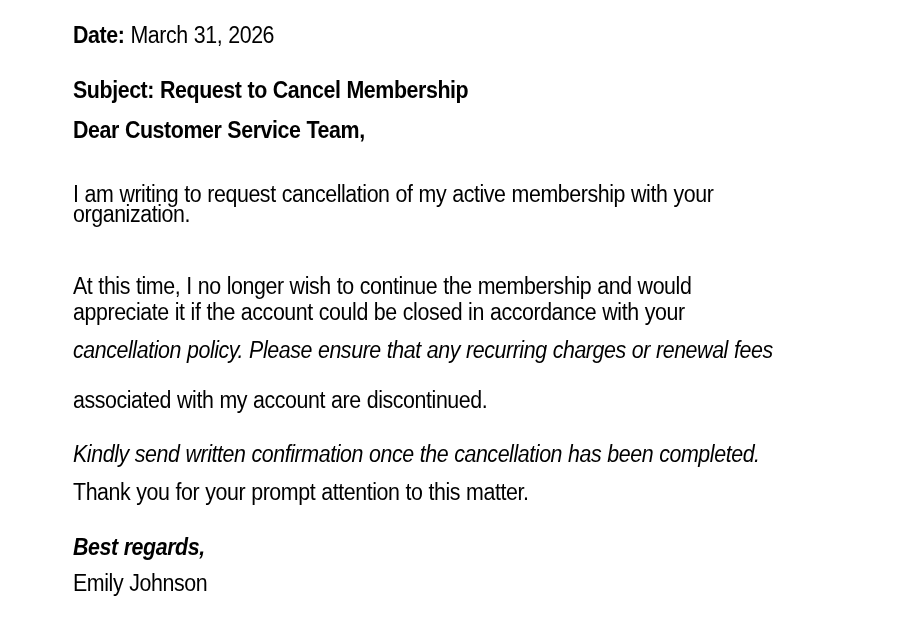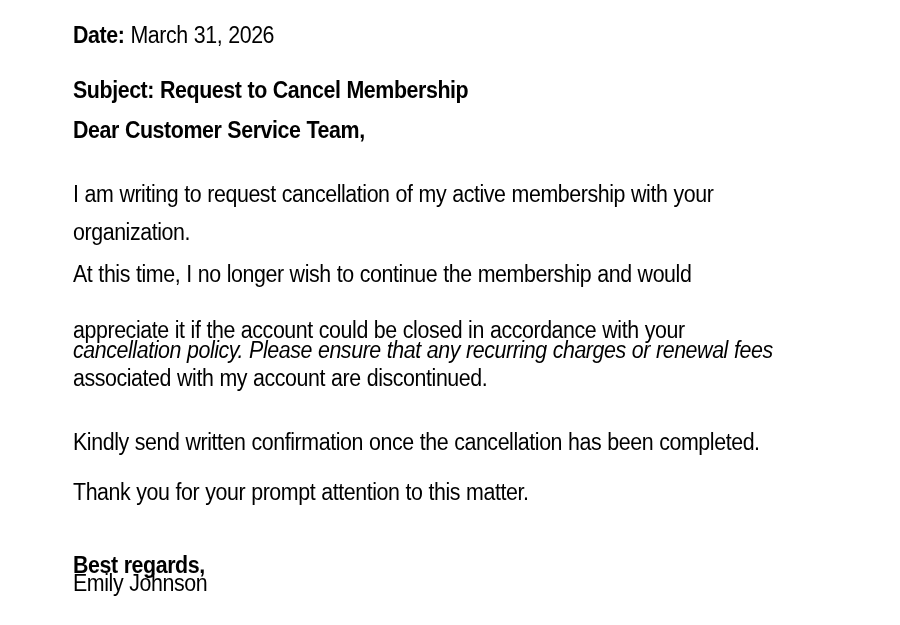--- a/index.html
+++ b/index.html
@@ -51,50 +51,50 @@
   </div>
 
   <div class="line bold" style="top:116px;">
     <span class="condense">Dear Customer Service Team,</span>
   </div>
 
   <div>
     <div class="line" style="top:180px;">
       <span class="condense">I am writing to request cancellation of my active membership with your</span>
     </div>
-    <div class="line" style="top:218px;">
+    <div class="line" style="top:200px;">
       <span class="condense">organization.</span>
     </div>
   </div>
 
   <div>
-    <div class="line" style="top:260px;">
+    <div class="line" style="top:272px;">
       <span class="condense">At this time, I no longer wish to continue the membership and would</span>
     </div>
-    <div class="line" style="top:316px;">
+    <div class="line" style="top:298px;">
       <span class="condense">appreciate it if the account could be closed in accordance with your</span>
     </div>
     <div class="line" style="top:336px;font-style:italic;">
       <span class="condense">cancellation policy. Please ensure that any recurring charges or renewal fees</span>
     </div>
-    <div class="line" style="top:364px;">
+    <div class="line" style="top:386px;">
       <span class="condense">associated with my account are discontinued.</span>
     </div>
   </div>
 
   <div>
-    <div class="line" style="top:428px;">
+    <div class="line" style="top:440px;font-style:italic;">
       <span class="condense">Kindly send written confirmation once the cancellation has been completed.</span>
     </div>
     <div class="line" style="top:478px;text-align:right;">
       <span class="condense">Thank you for your prompt attention to this matter.</span>
     </div>
   </div>
 
-  <div class="line bold" style="top:551px;">
+  <div class="line bold" style="top:533px;font-style:italic;">
     <span class="condense">Best regards,</span>
   </div>
 
   <div class="line" style="top:569px;text-decoration:underline;">
     <span class="condense">Emily Johnson</span>
   </div>
 
 </div>
 
 </body></html>

